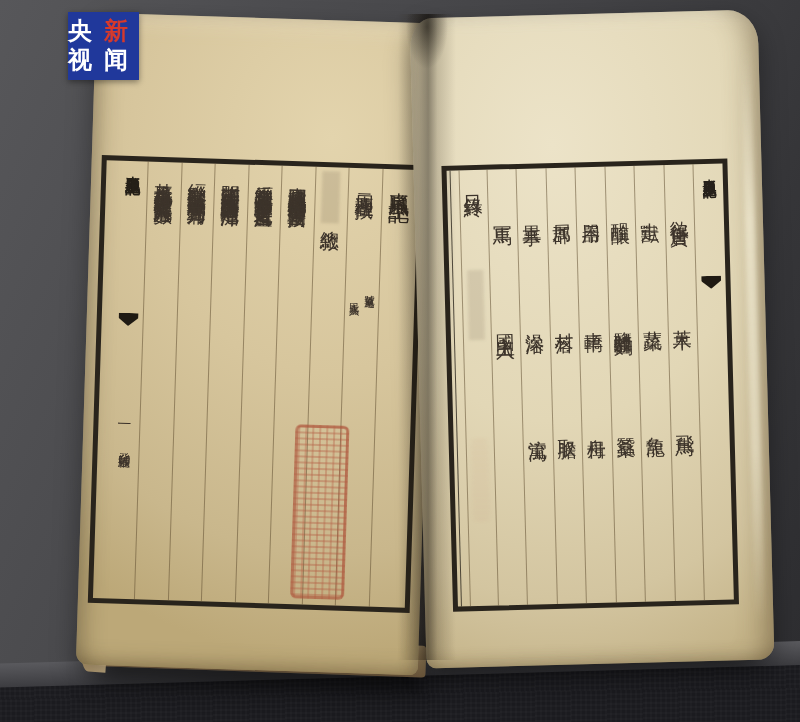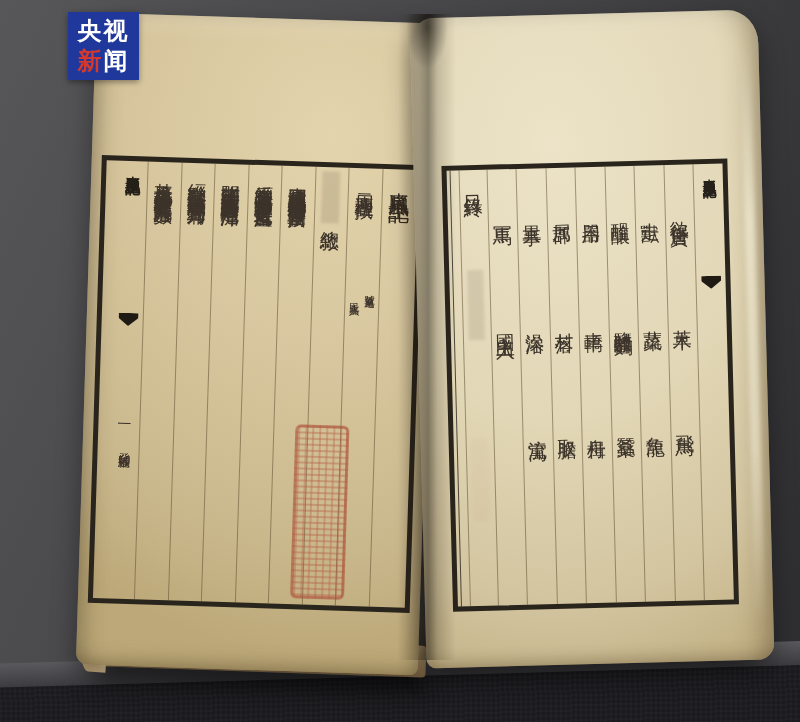--- a/index.html
+++ b/index.html
@@ -73,21 +73,21 @@
       repeating-linear-gradient(90deg,rgba(178,84,60,.38) 0 2px,transparent 2px 7px);}
   .seal-ghost{position:absolute;border-radius:4px;filter:blur(2px);
     background:repeating-linear-gradient(0deg,rgba(170,80,60,.30) 0 2px,transparent 2px 6px);}
   
   .gutter{position:absolute;left:398px;top:14px;width:58px;height:646px;pointer-events:none;
     background:
       radial-gradient(30px 60px at 50% 2%,rgba(15,12,8,.55),transparent 70%),
       linear-gradient(90deg,rgba(0,0,0,0) 0%,rgba(35,26,12,.26) 36%,rgba(18,13,6,.42) 52%,rgba(35,26,12,.18) 68%,rgba(0,0,0,0) 100%);}
   
   .logo{position:absolute;left:68px;top:12px;width:71px;height:68px;background:#20389b;z-index:50;
-    display:flex;flex-direction:column;justify-content:center;align-items:center;gap:1px;
+    display:flex;justify-content:center;align-items:center;gap:1px;
     box-shadow:0 2px 6px rgba(0,0,0,.4);}
   .logo-row{font-size:24px;line-height:29px;font-weight:700;color:#ffffff;letter-spacing:2px;
     font-family:"DejaVu Sans",sans-serif;}
   .logo-red{color:#d6392b;}
 </style>
 </head>
 <body>
 
 <div class="scene">
   <div class="backdrop"></div>

